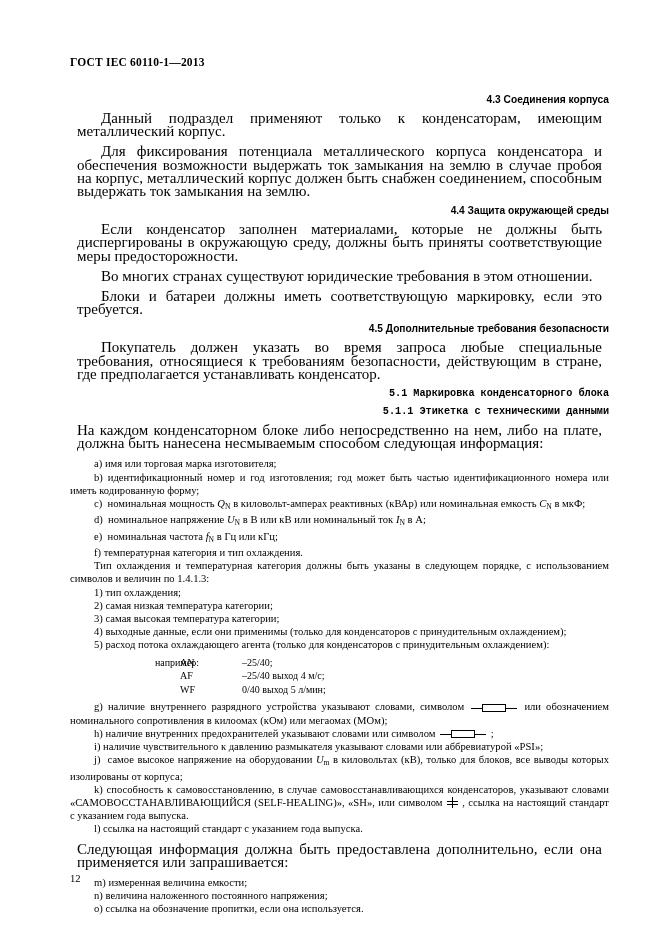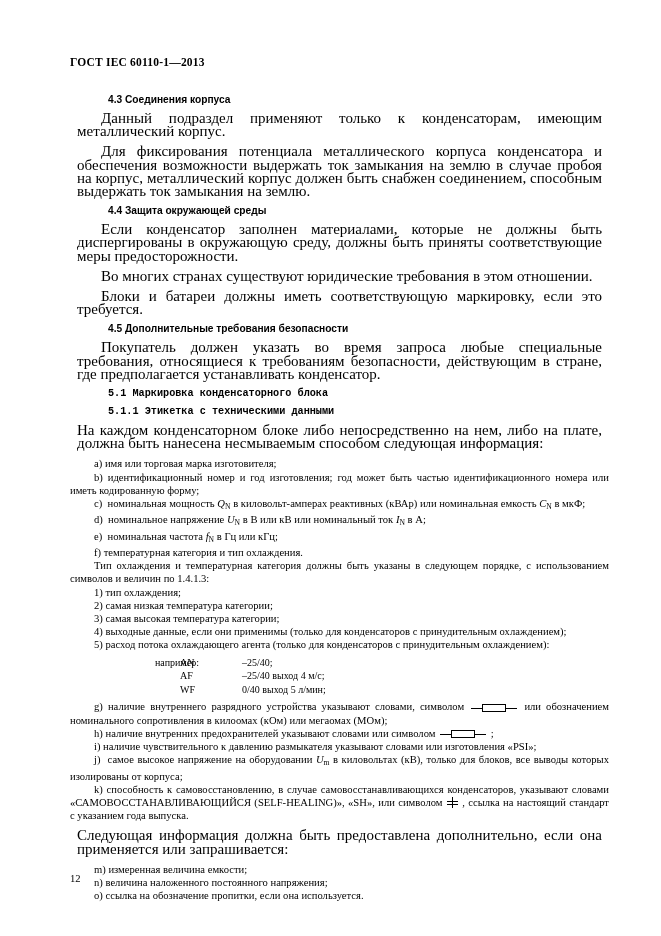--- a/index.html
+++ b/index.html
@@ -27,20 +27,21 @@
     font-size: 11.5px;
     font-weight: bold;
     letter-spacing: 0.2px;
     margin: 0 0 26px 0;
   }
   .sec-head {
     font-family: "Liberation Sans", sans-serif;
     font-size: 10.2px;
     font-weight: bold;
     margin: 7px 0 2px 38px;
+    text-align: right;
   }
   .sec-head.major {
     font-size: 11.5px;
     margin: 19px 0 7px 20px;
   }
   .sec-head.sub {
     margin-left: 38px;
     font-family: Liberation Mono, monospace;
   }
   p.body {
@@ -239,29 +240,30 @@
   <p class="item">
     <span>g)  наличие внутреннего разрядного устройства указывают словами, символом</span>
     <span class="sym-res"></span>
     <span>или обозначением номинального сопротивления в килоомах (кОм) или мегаомах (МОм);</span>
   </p>
   <p class="item">
     <span>h)  наличие внутренних предохранителей указывают словами или символом</span>
     <span class="sym-fuse"></span>
     <span>;</span>
   </p>
-  <p class="item">i)  наличие чувствительного к давлению размыкателя указывают словами или изготовления «PSI»;</p>
+  <p class="item">i)  наличие чувствительного к давлению размыкателя указывают словами или аббревиатурой «PSI»;</p>
   <p class="item">
     j)&nbsp; самое высокое напряжение на оборудовании <i>U</i><sub>m</sub> в киловольтах (кВ), только для блоков, все выводы которых изолированы от корпуса;
   </p>
   <p class="item">
     <span>k)  способность к самовосстановлению, в случае самовосстанавливающихся конденсаторов, указывают словами «САМОВОССТАНАВЛИВАЮЩИЙСЯ (SELF-HEALING)», «SH», или символом</span>
     <span class="sym-sh"></span>
     <span>, ссылка на настоящий стандарт с указанием года выпуска.</span>
   </p>
+  <p class="item">l)  ссылка на настоящий стандарт с указанием года выпуска.</p>
 
   <p class="body noind">Следующая информация должна быть предоставлена дополнительно, если она применяется или запрашивается:</p>
   <p class="item">m)  измеренная величина емкости;</p>
   <p class="item">n)  величина наложенного постоянного напряжения;</p>
   <p class="item">o)  ссылка на обозначение пропитки, если она используется.</p>
 
   <div class="pagenum">12</div>
 </div>
 
 </body></html>

